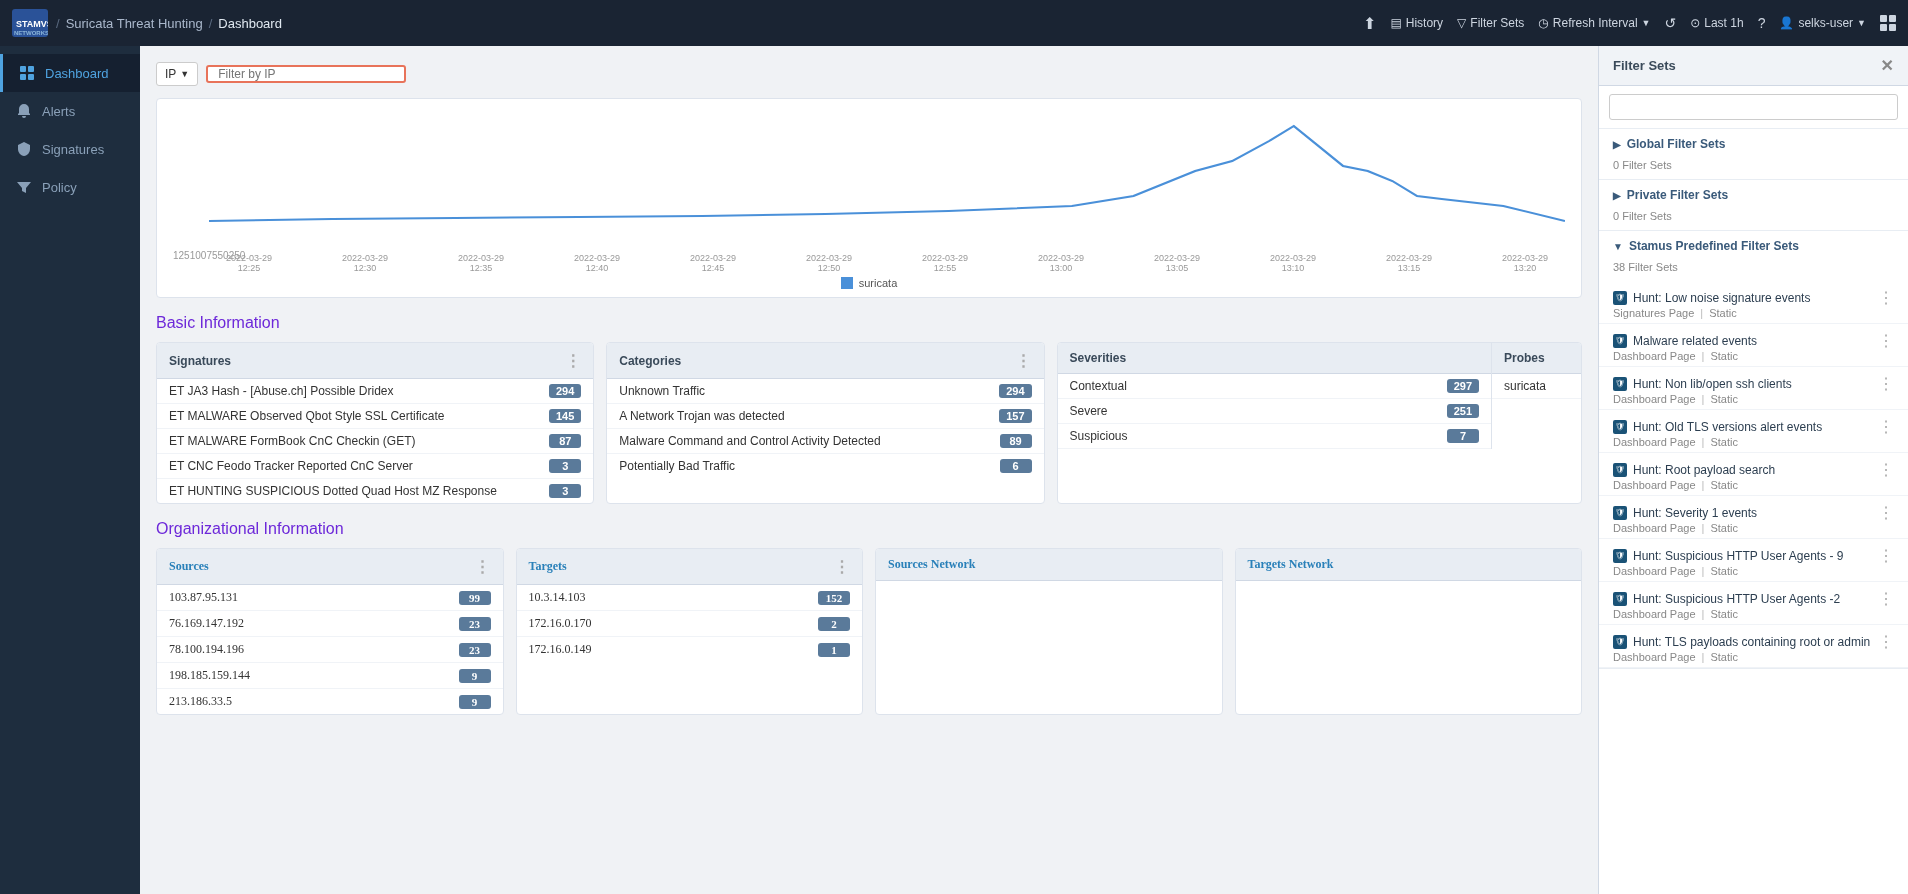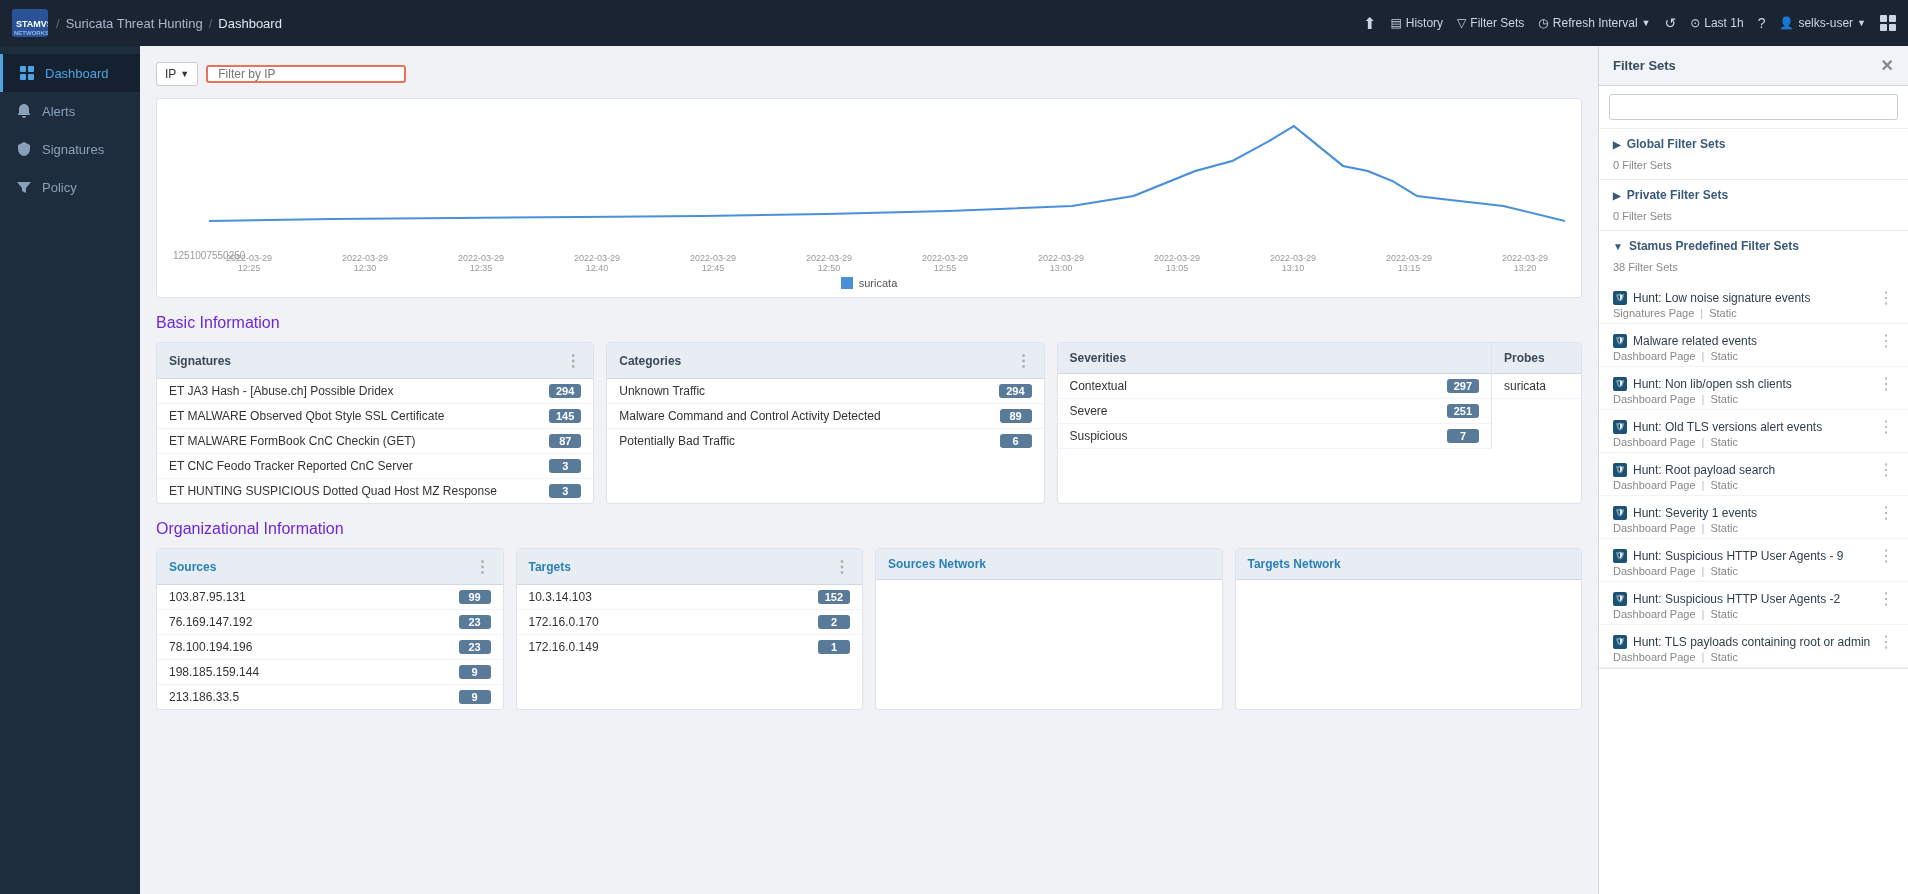--- a/index.html
+++ b/index.html
@@ -163,21 +163,21 @@
       text-align: center;
     }
     .severity-row { display: flex; align-items: center; justify-content: space-between; padding: 5px 12px; border-bottom: 1px solid #f0f3f7; font-size: 12px; }
     .probe-col { border-left: 1px solid #dde3ec; min-width: 90px; }
     .probe-header { background: #e8edf3; padding: 8px 12px; font-weight: 600; font-size: 12px; color: #3a4a5a; border-bottom: 1px solid #d0d8e4; }
     .sev-section { flex: 1; }
     .three-col { display: flex; }
 
     
     .org-tables-row { display: flex; gap: 12px; }
-    .org-table-card { background: #fff; border: 1px solid #dde3ec; border-radius: 4px; flex: 1; overflow: hidden; }
+    .org-table-card { background: #fff; border: 1px solid #dde3ec; border-radius: 4px; flex: 1; overflow: hidden; font-family: Liberation Serif, serif; }
     .org-header { background: #e8edf3; padding: 8px 12px; font-weight: 600; font-size: 12px; color: #2980b9; display: flex; align-items: center; justify-content: space-between; border-bottom: 1px solid #d0d8e4; }
 
     
     .filter-panel {
       position: fixed;
       top: 46px; right: 0;
       width: 310px;
       bottom: 0;
       background: #fff;
       border-left: 1px solid #d0d8e4;
@@ -451,20 +451,24 @@
       <div class="table-card">
         <div class="table-header">
           <span>Categories</span>
           <span class="dots-btn">⋮</span>
         </div>
         <div class="table-row-item">
           <span>Unknown Traffic</span>
           <span class="count-badge">294</span>
         </div>
         <div class="table-row-item">
+          <span>A Network Trojan was detected</span>
+          <span class="count-badge">157</span>
+        </div>
+        <div class="table-row-item">
           <span>Malware Command and Control Activity Detected</span>
           <span class="count-badge">89</span>
         </div>
         <div class="table-row-item">
           <span>Potentially Bad Traffic</span>
           <span class="count-badge">6</span>
         </div>
       </div>
 
       <div class="table-card sevprobe">

